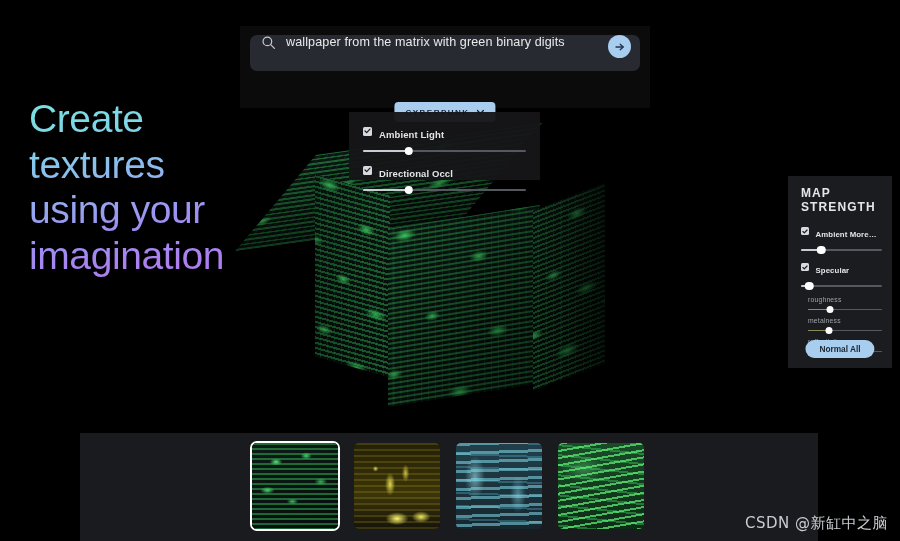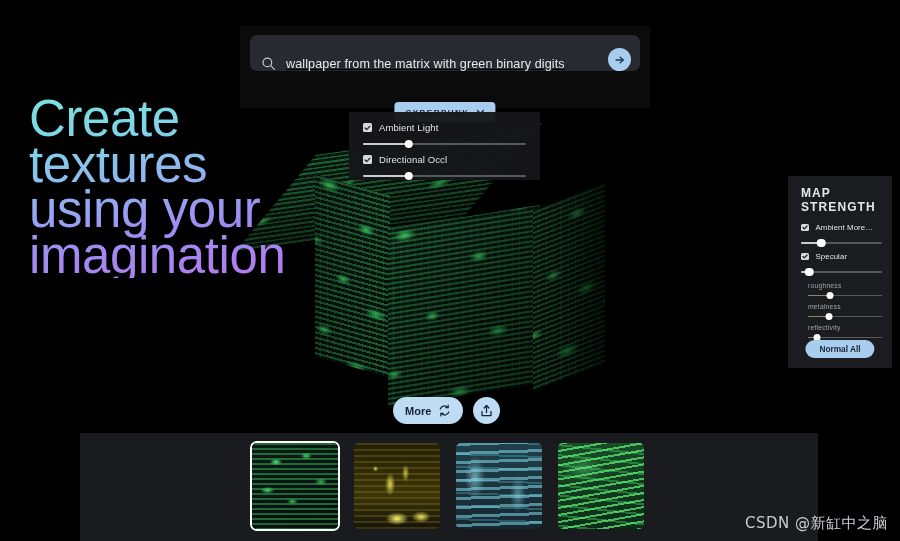--- a/index.html
+++ b/index.html
@@ -16,21 +16,21 @@
   .header-bar {
     position: absolute; left: 240px; top: 26px;
     width: 410px; height: 82px;
     background: #0b0b0c;
   }
   .search-wrap {
     position: absolute; left: 10px; top: 9px;
     width: 390px; height: 36px;
     background: #272a31;
     border-radius: 7px;
-    display: flex; align-items: flex-end; text-decoration: underline;
+    display: flex; align-items: flex-start;
   }
   .search-icon { margin-left: 11px; width: 15px; height: 15px; flex: none; display: block; }
   .search-input {
     flex: 1 1 auto;
     margin-left: 10px;
     background: transparent; border: none; outline: none;
     color: #e9eaec;
     font-family: "Liberation Sans", sans-serif;
     font-size: 12.6px;
     letter-spacing: .1px;
@@ -51,21 +51,21 @@
     height: 20px; padding: 0 11px;
     display: flex; align-items: center; gap: 7px;
     font-family: "Liberation Sans", sans-serif;
     font-size: 8px; font-weight: bold; letter-spacing: 1.5px;
   }
   .chev { display: block; }
 
   
   .headline {
     position: absolute; left: 29px; top: 96px;
-    font-size: 51px; font-weight: 500; line-height: 45.5px;
+    font-size: 39px; font-weight: 500; line-height: 45.5px;
     letter-spacing: -0.4px;
     background: linear-gradient(170deg,#79e3dd 0%,#7fd5e8 22%,#8fb6ef 45%,#9e8ff2 68%,#b478ee 100%);
     -webkit-background-clip: text; background-clip: text;
     -webkit-text-fill-color: transparent; color: transparent;
     white-space: pre-line;
     user-select: none;
   }
 
   
   .stage { position: absolute; left: 0; top: 0; width: 900px; height: 541px; pointer-events: none; }
@@ -126,21 +126,21 @@
     padding: 10px 14px 0 14px;
   }
   .ctl-row { margin-bottom: 4px; }
   .ctl-head { display: flex; align-items: center; gap: 7px; }
   .cb {
     width: 9px; height: 9px; flex: none;
     background: #d6d9de; border-radius: 1.5px;
     display: flex; align-items: center; justify-content: center;
   }
   .cb svg { display: block; }
-  .ctl-label { color: #e2e4e8; font-size: 9.5px; font-weight: normal; letter-spacing: .1px; }
+  .ctl-label { color: #e2e4e8; font-size: 9.5px; font-weight: bold; letter-spacing: .1px; margin-top: 7px; }
 
   .slider { position: relative; height: 12px; margin-top: 5px; cursor: pointer; }
   .slider .track {
     position: absolute; left: 0; right: 0; top: 5px; height: 1.5px;
     background: #55585e; border-radius: 1px;
   }
   .slider .fill {
     position: absolute; left: 0; top: 5px; height: 1.5px;
     background: #c9ccd2; border-radius: 1px;
   }
@@ -408,38 +408,20 @@
           <div class="track"></div>
             <div class="fill" style="width: 12%;"></div>
             <div class="thumb" style="left: 12%;"></div>
         </div>
       </div>
     </div>
 
     <button class="export-btn">Normal All</button>
   </div>
 
-  <div class="actions">
-    <button class="more-btn">
-      <span>More</span>
-      <svg width="13" height="13" viewBox="0 0 14 14">
-        <path d="M2.4 5.4a4.8 4.8 0 0 1 8.2-1.6" fill="none" stroke="#172334" stroke-width="1.3" stroke-linecap="round"></path>
-        <polyline points="10.9,1.2 11,3.9 8.3,4" fill="none" stroke="#172334" stroke-width="1.3" stroke-linecap="round" stroke-linejoin="round"></polyline>
-        <path d="M11.6 8.6a4.8 4.8 0 0 1-8.2 1.6" fill="none" stroke="#172334" stroke-width="1.3" stroke-linecap="round"></path>
-        <polyline points="3.1,12.8 3,10.1 5.7,10" fill="none" stroke="#172334" stroke-width="1.3" stroke-linecap="round" stroke-linejoin="round"></polyline>
-      </svg>
-    </button>
-    <button class="share-btn">
-      <svg width="13" height="14" viewBox="0 0 13 14">
-        <path d="M2 7.4v4.1h9V7.4" fill="none" stroke="#172334" stroke-width="1.25" stroke-linecap="round" stroke-linejoin="round"></path>
-        <line x1="6.5" y1="1.6" x2="6.5" y2="8.5" stroke="#172334" stroke-width="1.25" stroke-linecap="round"></line>
-        <polyline points="4.1,4 6.5,1.5 8.9,4" fill="none" stroke="#172334" stroke-width="1.25" stroke-linecap="round" stroke-linejoin="round"></polyline>
-      </svg>
-    </button>
-  </div>
 
   <div class="strip">
     <div class="thumbs">
       <div class="thumb-item selected">
         <div class="thumb-inner tA"></div>
       </div>
       <div class="thumb-item">
         <div class="thumb-inner tB"></div>
       </div>
       <div class="thumb-item">

